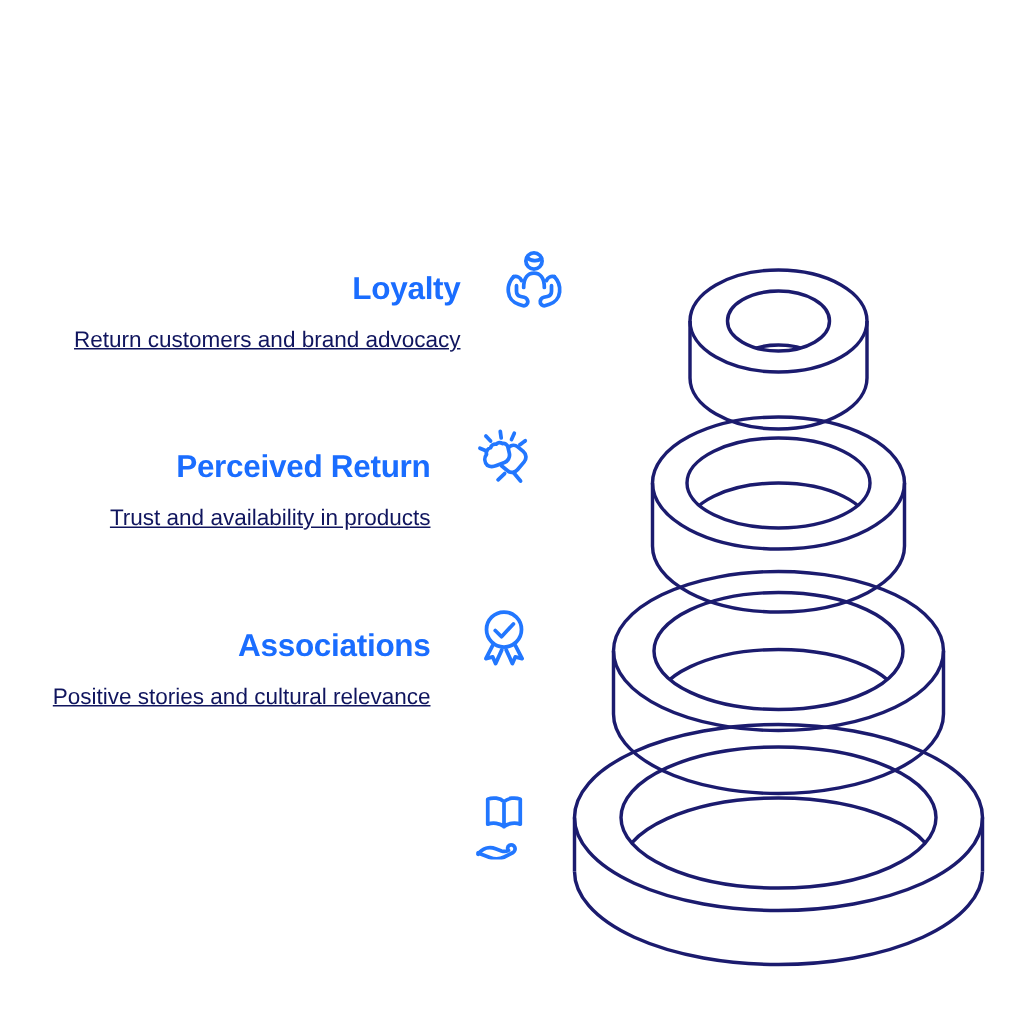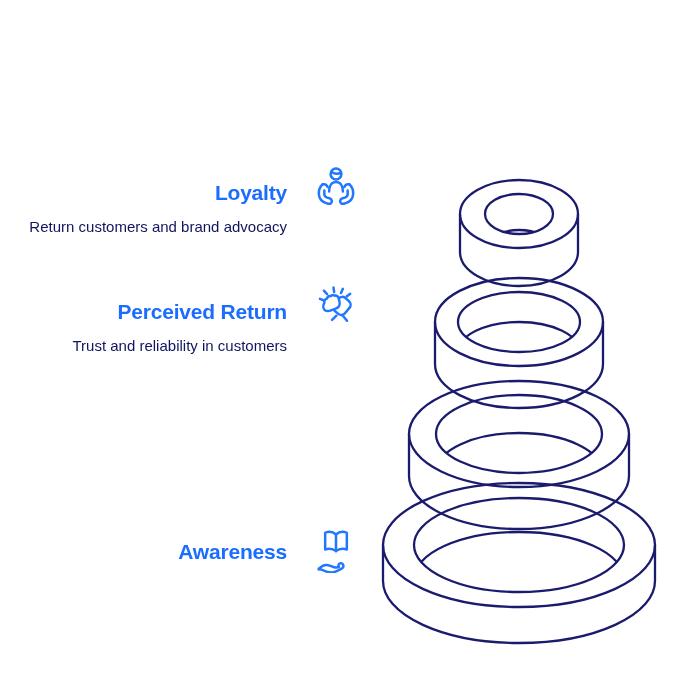--- a/index.html
+++ b/index.html
@@ -12,25 +12,26 @@
   .ringstroke{fill:none;stroke:var(--ring,#1b1b6e);stroke-width:2.3px;}
   
   .level{position:absolute;left:0;width:287px;text-align:right;}
   .level .title{
     font-size:21px;font-weight:700;line-height:25px;letter-spacing:-0.2px;
     color:var(--accent,#1a6dff);
   }
   .level .desc{
     font-size:15px;font-weight:400;line-height:18px;margin-top:13px;
     color:var(--text_navy,#10155e);
+    text-decoration:underline;
   }
   .level .iconbox{position:absolute;left:311px;top:-16px;width:50px;height:50px;}
   .iconbox svg{display:block;width:50px;height:50px;}
   .iconbox svg *{fill:none;stroke:var(--icon,#2277ff);stroke-width:2.4;stroke-linecap:round;stroke-linejoin:round;}
-  .lv1{top:180px;} .lv2{top:299px;} .lv3{top:418px;} .lv4{top:539px;}
+  .lv1{top:180px;margin-left:20px;} .lv2{top:299px;} .lv3{top:418px;} .lv4{top:539px;}
 </style>
 </head>
 <body>
 
 <div class="canvas">
 
   <svg class="rings" viewBox="0 0 679 686" aria-hidden="true">
     <defs>
       <clipPath id="hole1">
           <ellipse cx="519" cy="214" rx="34" ry="20"></ellipse>
@@ -108,39 +109,50 @@
         <path d="M19.6 7.4 C22 9.8 26.4 10.1 28.8 7.9"></path>
         <path d="M17.4 26.5 C17.4 20.4 20.1 17.3 24 17.3 C27.9 17.3 30.6 20.4 30.6 26.5"></path>
         <use href="#hand-l"></use>
         <use href="#hand-l" transform="translate(48 0) scale(-1 1)"></use>
       </svg>
     </div>
   </div>
 
   <div class="level lv2">
     <div class="title">Perceived Return</div>
-    <div class="desc">Trust and reliability in customers</div>
+    <div class="desc">Trust and availability in products</div>
     <div class="iconbox">
       <svg viewBox="0 0 48 48">
         <path d="M8.6 15.2 L12.8 17"></path>
         <path d="M12.4 7.4 L15.4 10.6"></path>
         <path d="M21.6 4.4 L22.2 8.6"></path>
         <path d="M30.6 5.6 L28.8 9.6"></path>
         <path d="M37.6 10.4 L34.2 13"></path>
         <path d="M13.4 26.2 C11.5 24.3 11.2 21.3 12.8 19.1 C12.3 17.2 13.5 15.3 15.4 14.9 C15.8 13.3 17.4 12.3 19 12.6 C20 11.5 21.7 11.3 22.9 12.2 C24.5 11.8 26.1 12.8 26.5 14.4 L27.4 18.3 C28 20.8 26.7 23.4 24.3 24.3 L19.2 26.3 C17.2 27.1 14.9 27.1 13.4 26.2 Z"></path>
         <path d="M27 14.6 C28.6 13 31.1 12.9 32.8 14.3 L36.3 17.2 C38.3 18.9 38.6 21.9 36.9 23.9 L32.6 29 C31 30.9 28.2 31.2 26.3 29.6 L22.6 26.6"></path>
         <path d="M30.2 30.9 L34.6 36.2"></path>
         <path d="M24.4 31.4 L20.2 35.4"></path>
       </svg>
     </div>
   </div>
 
+  <div class="level lv3">
+    <div class="title">Associations</div>
+    <div class="desc">Positive stories and cultural relevance</div>
+    <div class="iconbox">
+      <svg viewBox="0 0 48 48">
+        <circle cx="24" cy="17" r="11.2"></circle>
+        <path d="M18.4 17.6 L22.4 21.6 L30 13.4"></path>
+        <path d="M16.6 27.4 L12.4 35.6 L16.8 34.5 L18.6 38.8 L22.6 30"></path>
+        <path d="M31.4 27.4 L35.6 35.6 L31.2 34.5 L29.4 38.8 L25.4 30"></path>
+      </svg>
+    </div>
+  </div>
 
   <div class="level lv4">
-    <div class="title">Awareness</div>
     <div class="iconbox">
       <svg viewBox="0 0 48 48">
         <path d="M24 11 C21.3 8.6 17 8 13.6 9.4 L13.6 25.4 C17 24.2 21.3 24.7 24 27 C26.7 24.7 31 24.2 34.4 25.4 L34.4 9.4 C31 8 26.7 8.6 24 11 L24 27"></path>
         <path d="M7.4 44.6 C10.2 40.8 14.6 39.6 18.6 41.1 L22.4 42.5 C23.9 43 25.5 42.9 26.9 42.2 C26 41.2 26.2 39.6 27.4 38.9 C28.7 38.2 30.3 38.8 30.9 40.2 C31.4 41.5 30.8 43 29.5 43.7 L24.2 46.4 C21.3 47.8 17.9 47.9 14.9 46.7 L7.4 43.8"></path>
       </svg>
     </div>
   </div>
 
 </div>
 

